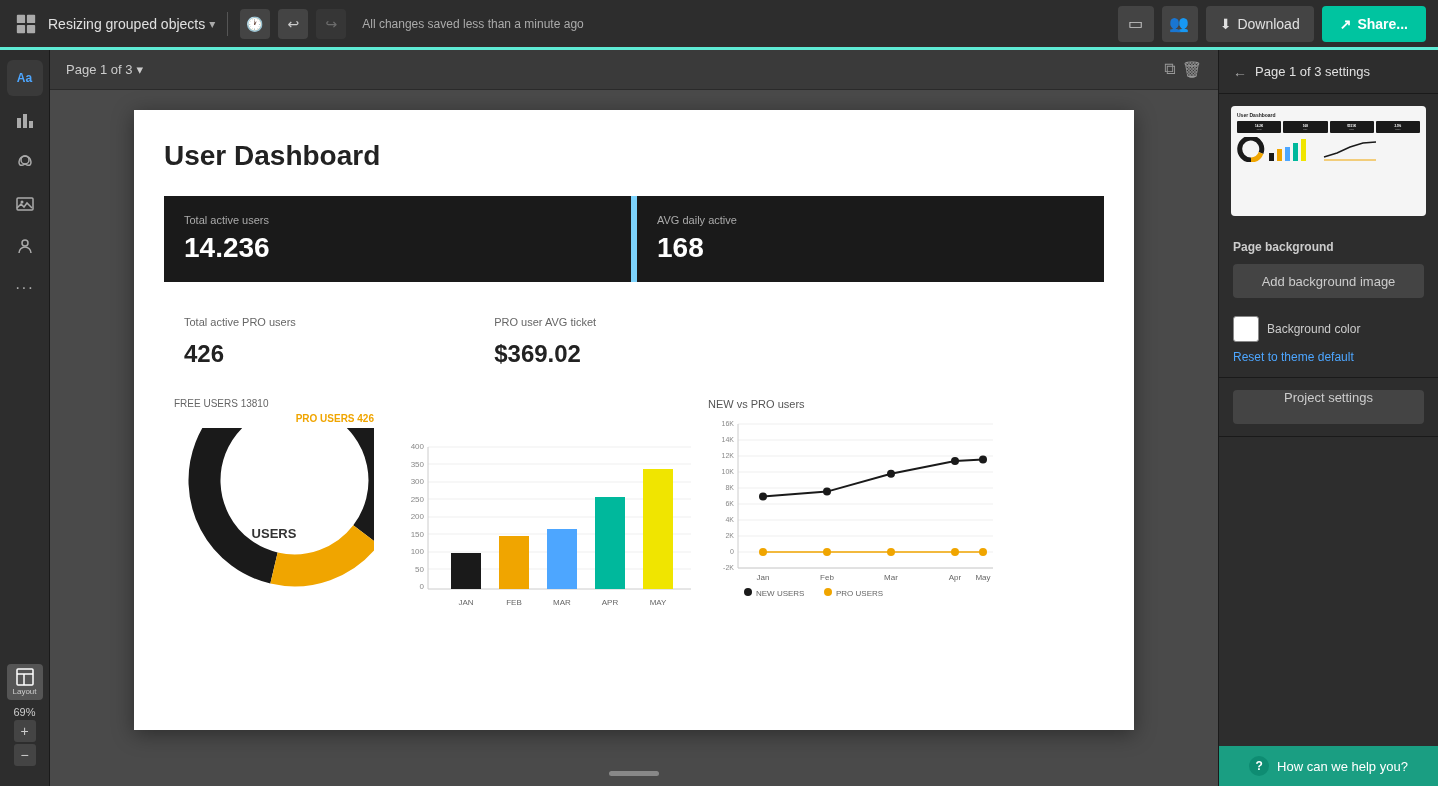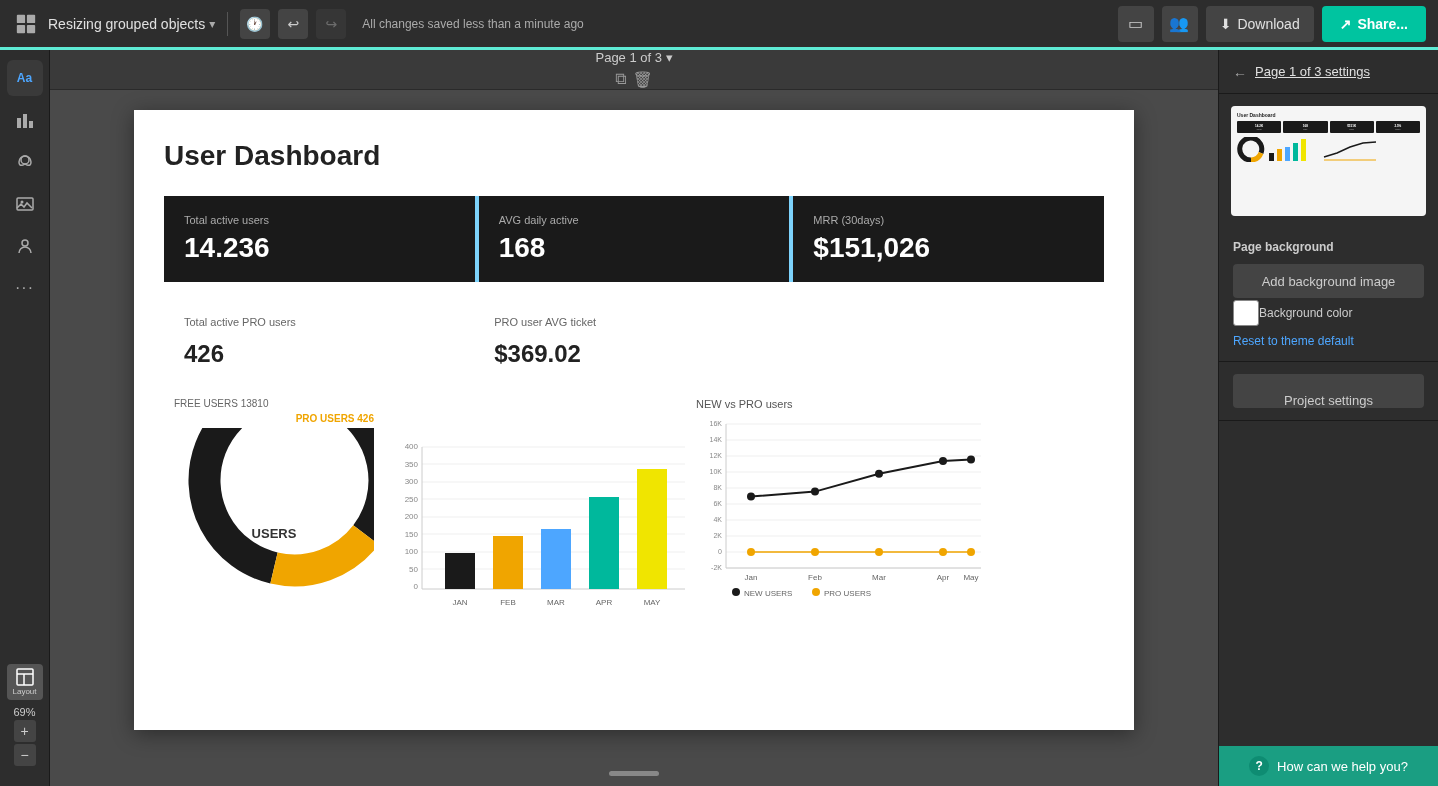--- a/index.html
+++ b/index.html
@@ -39,77 +39,77 @@
     .zoom-label { color: #ccc; font-size: 11px; }
     .zoom-btn { width: 22px; height: 22px; background: #444; border: none; border-radius: 3px; color: #ccc; cursor: pointer; font-size: 14px; display: flex; align-items: center; justify-content: center; }
 
     
     .canvas-area {
       flex: 1; background: #4a4a4a; display: flex; flex-direction: column;
       align-items: center; overflow: hidden; position: relative;
     }
     .canvas-topbar {
       width: 100%; height: 40px; background: #3a3a3a; display: flex; align-items: center;
-      padding: 0 16px; border-bottom: 1px solid #2a2a2a; flex-shrink: 0; justify-content: space-between; flex-direction: column;
+      padding: 0 16px; border-bottom: 1px solid #2a2a2a; flex-shrink: 0; justify-content: space-between;
     }
     .page-indicator { color: #ccc; font-size: 13px; display: flex; align-items: center; gap: 4px; cursor: pointer; }
     .canvas-topbar-right { display: flex; gap: 6px; }
     .canvas-topbar-icon { color: #999; font-size: 16px; cursor: pointer; }
 
     .canvas-scroll { flex: 1; width: 100%; display: flex; align-items: flex-start; justify-content: center; padding: 20px; overflow: auto; }
     .slide {
       background: white; width: 1000px; min-height: 620px; box-shadow: 0 4px 20px rgba(0,0,0,0.4);
       padding: 30px; flex-shrink: 0;
     }
     .slide-title { font-size: 28px; font-weight: 700; color: #222; margin-bottom: 24px; }
 
     
     .stats-row { display: flex; background: #1a1a1a; margin-bottom: 24px; }
-    .stat-card { flex: 1; padding: 18px 20px; border-right: 4px solid #7dd3fc; color: white; }
+    .stat-card { flex: 1; padding: 18px 20px; border-right: 6px solid #7dd3fc; color: white; }
     .stat-card:last-child { border-right: none; }
     .stat-label { font-size: 11px; color: #aaa; margin-bottom: 6px; }
     .stat-value { font-size: 28px; font-weight: 700; }
 
     
     .second-row { display: flex; gap: 0; margin-bottom: 20px; }
     .pro-stat { flex: 0 0 33%; padding: 10px 20px; }
     .pro-stat-label { font-size: 11px; color: #666; margin-bottom: 12px; }
     .pro-stat-value { font-size: 24px; font-weight: 700; color: #222; }
 
     
-    .charts-row { display: flex; gap: 6px; align-items: flex-start; }
+    .charts-row { display: flex; gap: 12px; align-items: flex-start; }
     .chart-container { flex: 1; }
 
     
     .right-panel {
       width: 220px; background: #2d2d2d; border-left: 1px solid #1a1a1a;
       display: flex; flex-direction: column; flex-shrink: 0; overflow-y: auto;
     }
     .panel-header { height: 44px; background: #2d2d2d; display: flex; align-items: center; padding: 0 14px; gap: 8px; border-bottom: 1px solid #1a1a1a; flex-shrink: 0; }
     .panel-back { color: #aaa; cursor: pointer; font-size: 14px; }
-    .panel-title { color: #e0e0e0; font-size: 13px; font-weight: 500; text-decoration: underline; }
+    .panel-title { color: #e0e0e0; font-size: 13px; font-weight: 500; }
 
     .panel-thumbnail { margin: 12px; background: #555; border-radius: 4px; overflow: hidden; height: 110px; display: flex; align-items: center; justify-content: center; }
     .thumb-inner { width: 100%; height: 100%; background: #f5f5f5; display: flex; flex-direction: column; padding: 6px; overflow: hidden; }
     .thumb-title { font-size: 5px; font-weight: 700; color: #222; margin-bottom: 3px; }
     .thumb-stats { display: flex; gap: 2px; margin-bottom: 2px; }
     .thumb-stat { flex: 1; background: #1a1a1a; height: 12px; border-radius: 1px; display: flex; flex-direction: column; align-items: center; justify-content: center; }
     .thumb-stat-v { font-size: 3px; color: white; font-weight: 700; }
     .thumb-stat-l { font-size: 2px; color: #aaa; }
     .thumb-charts { display: flex; gap: 2px; margin-top: 2px; }
 
     .panel-section { padding: 12px 14px; border-bottom: 1px solid #1a1a1a; }
     .panel-section-title { color: #ccc; font-size: 12px; font-weight: 600; margin-bottom: 10px; }
     .panel-add-bg { width: 100%; height: 34px; background: #444; border: none; border-radius: 4px; color: #ccc; font-size: 13px; cursor: pointer; display: flex; align-items: center; justify-content: center; }
-    .panel-bg-color { display: flex; align-items: center; gap: 0; margin-top: 2px; }
+    .panel-bg-color { display: flex; align-items: center; gap: 8px; margin-top: 18px; }
     .color-swatch { width: 26px; height: 26px; background: white; border: 1px solid #888; border-radius: 3px; cursor: pointer; flex-shrink: 0; }
     .color-label { color: #ccc; font-size: 12px; }
     .reset-link { color: #4da6ff; font-size: 12px; cursor: pointer; margin-top: 8px; display: inline-block; }
 
-    .panel-project-btn { width: 100%; height: 34px; background: #444; border: none; border-radius: 4px; color: #ccc; font-size: 13px; cursor: pointer; display: flex; align-items: flex-end; justify-content: center; }
+    .panel-project-btn { width: 100%; height: 34px; background: #444; border: none; border-radius: 4px; color: #ccc; font-size: 13px; cursor: pointer; display: flex; align-items: flex-start; justify-content: center; }
 
     
     .help-bar { height: 40px; background: #1a9e82; display: flex; align-items: center; justify-content: center; gap: 8px; color: white; font-size: 13px; cursor: pointer; flex-shrink: 0; }
 
     .scroll-indicator { position: absolute; bottom: 10px; left: 50%; transform: translateX(-50%); }
     .scroll-pill { width: 50px; height: 5px; background: #888; border-radius: 3px; }
 
     svg text { font-family: Arial, sans-serif; }
   </style>
 </head>
@@ -213,24 +213,20 @@
 
         <div class="stats-row">
           <div class="stat-card">
             <div class="stat-label">Total active users</div>
             <div class="stat-value">14.236</div>
           </div>
           <div class="stat-card">
             <div class="stat-label">AVG daily active</div>
             <div class="stat-value">168</div>
           </div>
-          <div class="stat-card">
-            <div class="stat-label">MRR (30days)</div>
-            <div class="stat-value">$151,026</div>
-          </div>
         </div>
 
         <div class="second-row">
           <div class="pro-stat">
             <div class="pro-stat-label">Total active PRO users</div>
             <div class="pro-stat-value">426</div>
           </div>
           <div class="pro-stat">
             <div class="pro-stat-label">PRO user AVG ticket</div>
             <div class="pro-stat-value">$369.02</div>

